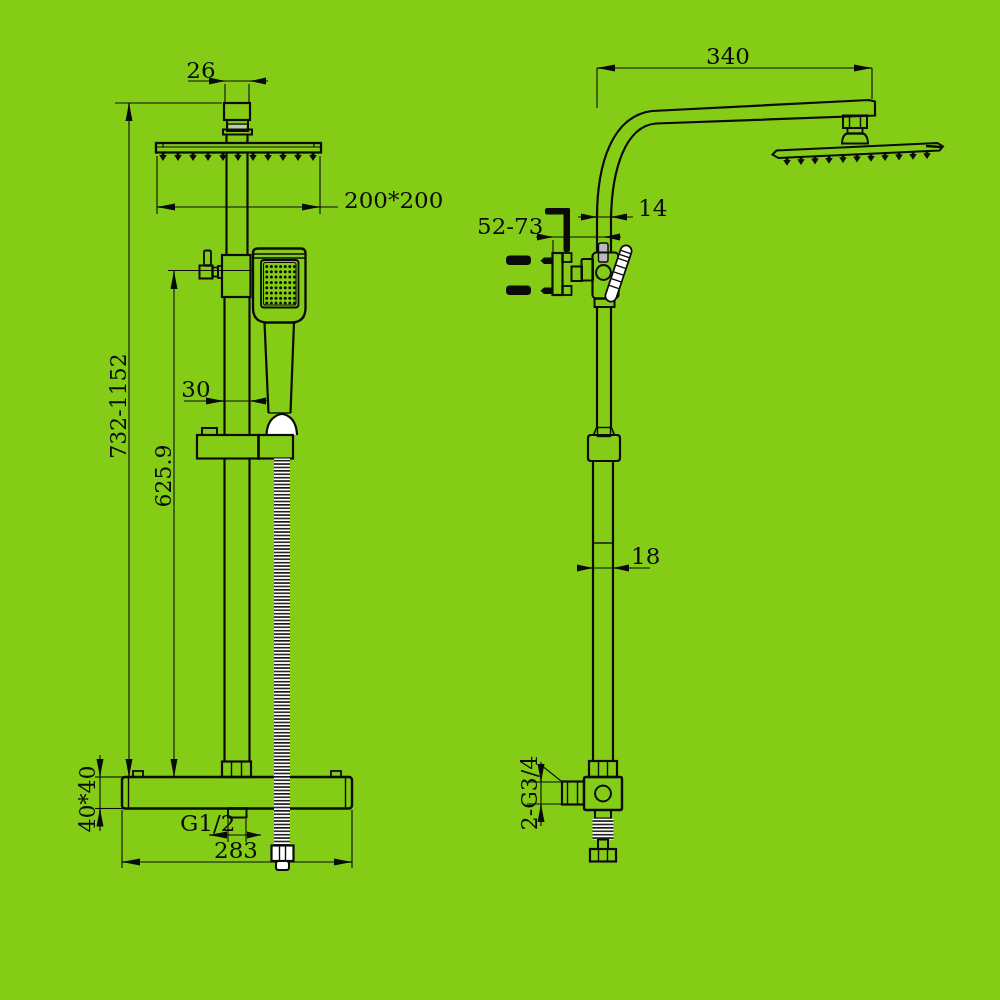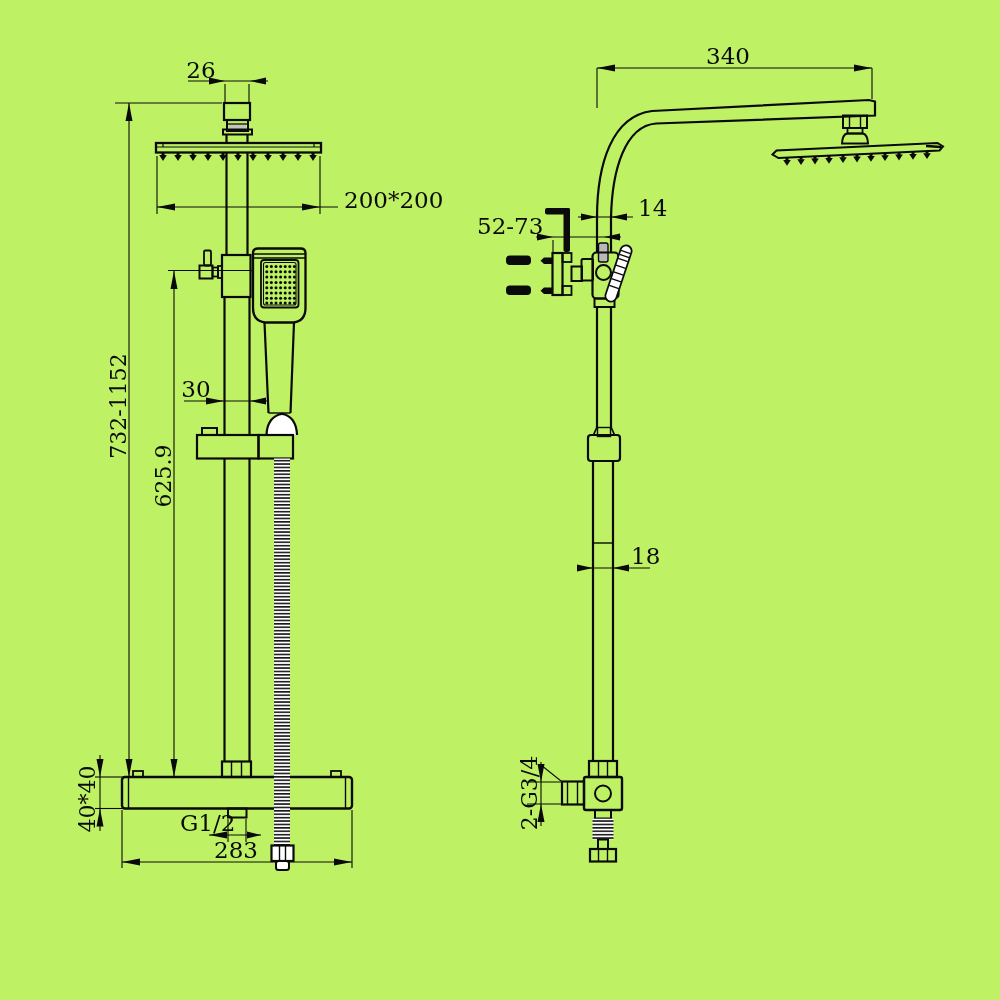--- a/index.html
+++ b/index.html
@@ -1,16 +1,16 @@
 <!DOCTYPE html>
 <html><head>
 <meta charset="utf-8">
 <style>
   html,body{margin:0;padding:0;background:#fff;}
-  .page{position:relative;width:1000px;height:1000px;background:#bef264;overflow:hidden;
+  .page{position:relative;width:1000px;height:1000px;background:#84cc16;overflow:hidden;
         font-family:"DejaVu Serif","Liberation Serif",serif;}
   svg text{font-family:"DejaVu Serif","Liberation Serif",serif;fill:#0a0a0a;}
   .dimtext{font-size:23px;}
   .dimtext-v{font-size:22px;}
 </style>
 </head>
 <body>
 
 <div class="page">
 <svg width="1000" height="1000" viewBox="0 0 1000 1000">

